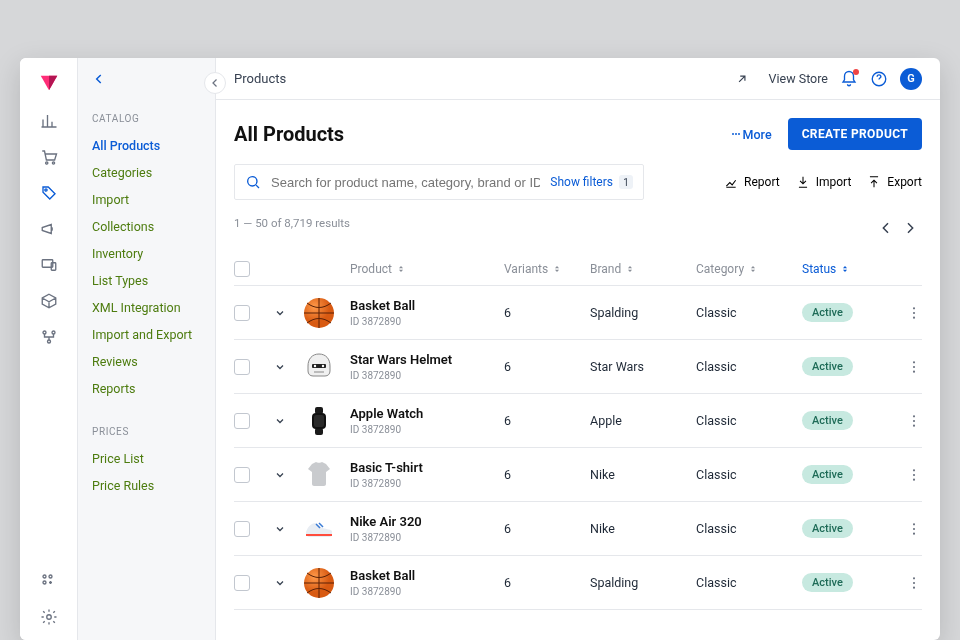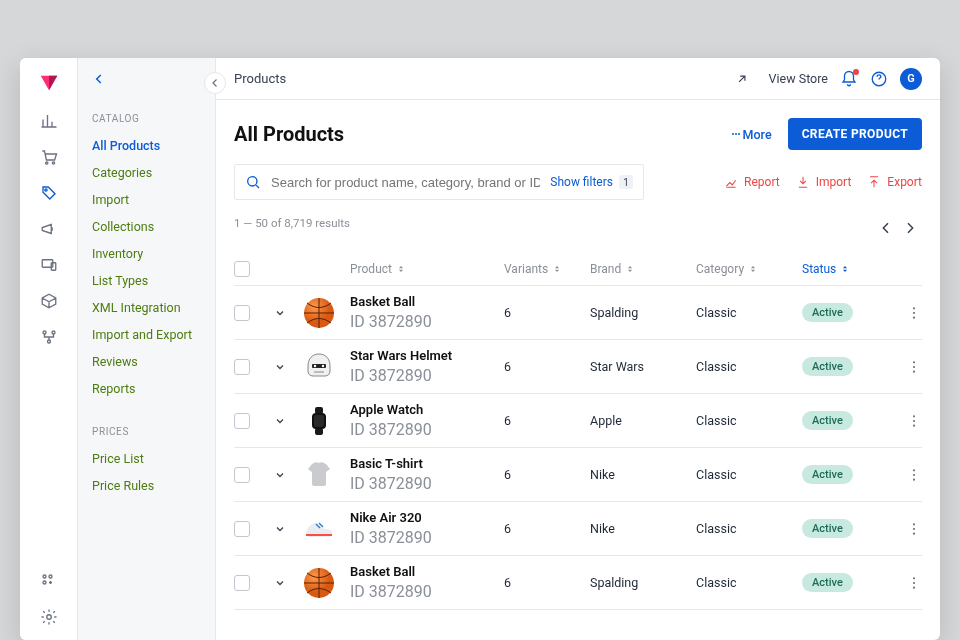--- a/index.html
+++ b/index.html
@@ -105,21 +105,21 @@
   .search input{
     flex:1;border:none;outline:none;font-size:13px;background:transparent;
   }
   .show-filters{color:var(--blue);font-size:12px;display:flex;gap:6px;align-items:center;cursor:pointer;}
   .chip{
     background:#eef2f7;border-radius:3px;width:14px;height:14px;
     display:inline-flex;align-items:center;justify-content:center;
     font-size:10px;color:#374151;
   }
   .toolbar .grow{flex:1;}
-  .action{display:flex;align-items:center;gap:6px;color:#ef4444;font-size:12px;cursor:pointer;justify-content:center;}
+  .action{display:flex;align-items:center;gap:6px;color:#000000;font-size:12px;cursor:pointer;justify-content:center;}
 
   .meta{
     padding:6px 18px 12px;display:flex;color:var(--muted);font-size:11.5px;
   }
   .meta .grow{flex:1;}
   .pager-btn{color:#374151;cursor:pointer;display:inline-flex;padding:4px;}
 
   .table{padding:0 18px;}
   .thead,.trow{
     display:grid;
@@ -135,21 +135,21 @@
   .sort-icon{color:currentColor;}
   .trow{
     height:54px;border-bottom:1px solid var(--line);
   }
   .cb{
     width:16px;height:16px;border:1.5px solid #c2c7cf;border-radius:3px;cursor:pointer;background:#fff;
   }
   .expand{color:#374151;cursor:pointer;display:inline-flex;}
   .thumb{width:34px;height:34px;border-radius:4px;display:flex;align-items:center;justify-content:center;}
   .pname{font-size:13px;font-weight:600;color:#111;line-height:1.2;}
-  .pid{font-size:16px;color:var(--muted);margin-top:2px;}
+  .pid{font-size:10px;color:var(--muted);margin-top:2px;}
   .cell{font-size:12.5px;color:#1f2937;}
   .badge{
     display:inline-block;background:var(--badge);color:var(--badge-ink);
     font-size:11px;padding:3px 10px;border-radius:10px;font-weight:500;
   }
   .kebab{color:#6b7280;cursor:pointer;display:inline-flex;justify-self:end;}
 </style>
 </head>
 <body>
 

